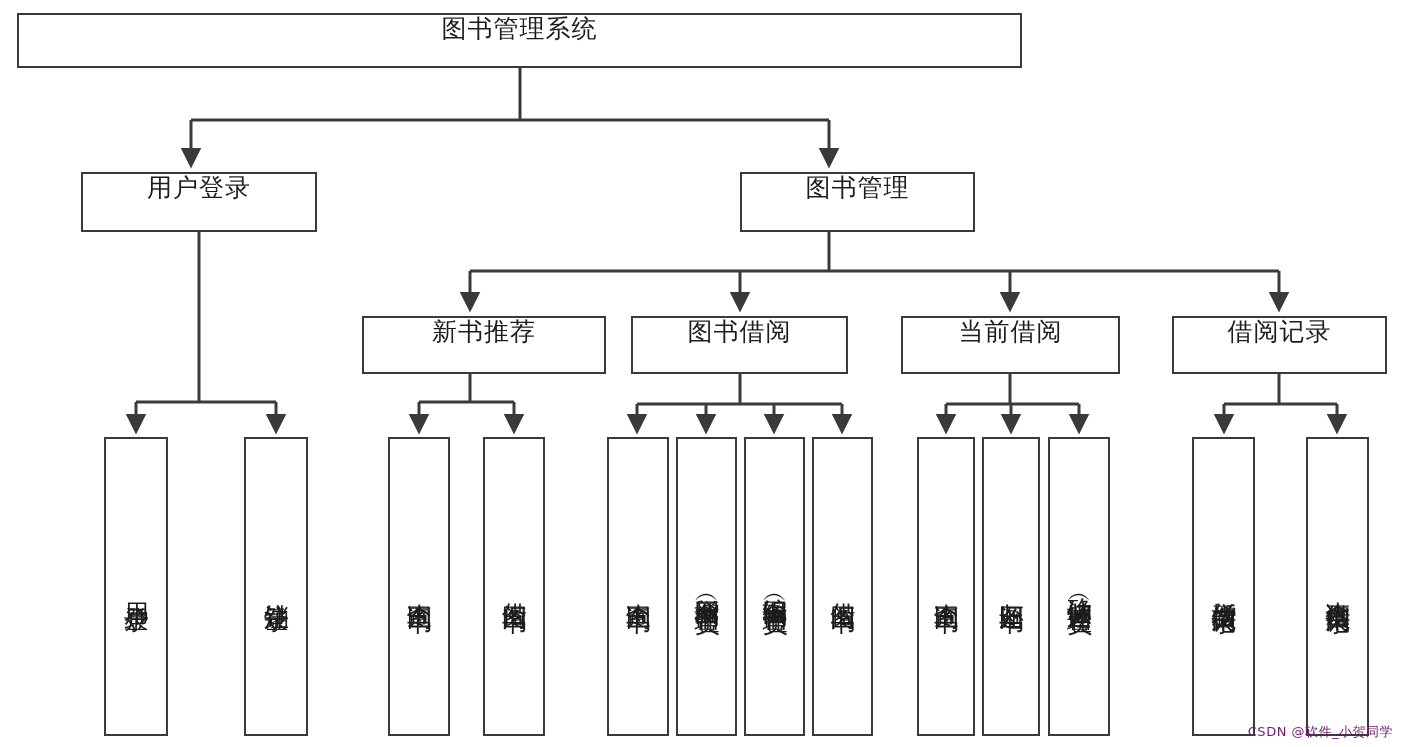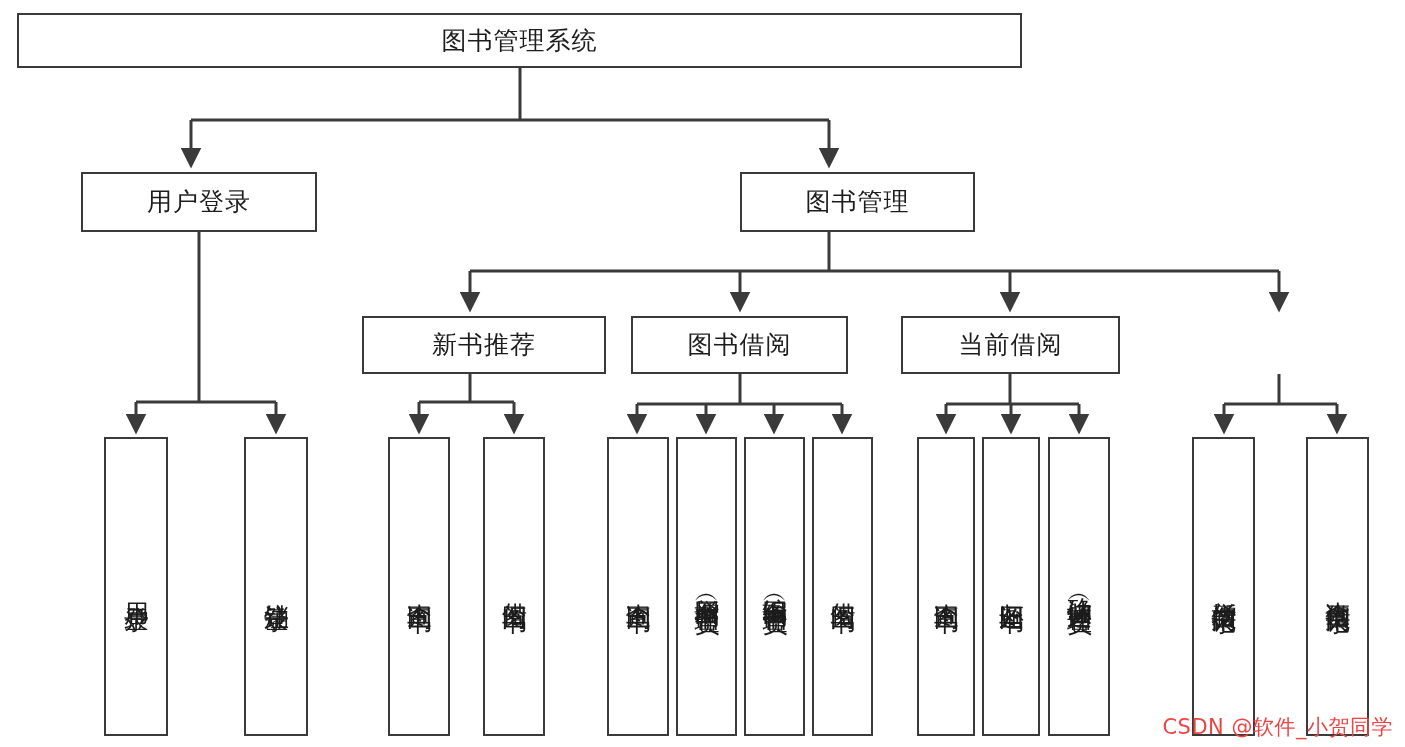--- a/index.html
+++ b/index.html
@@ -24,21 +24,21 @@
     width: 1405px;
     height: 747px;
     pointer-events: none;
   }
   .node {
     position: absolute;
     box-sizing: border-box;
     border: 2.5px solid #3a3a3a;
     background: #ffffff;
     display: flex;
-    align-items: center;
+    align-items: flex-start;
     justify-content: center;
     color: #1c1c1c;
     text-align: center;
   }
   .node.horiz {
     font-size: 25px;
     letter-spacing: 1px;
     line-height: 1.1;
   }
   .node.root {
@@ -54,22 +54,22 @@
     align-items: center;
     justify-content: center;
   }
   .node-label {
     display: block;
   }
   .watermark {
     position: absolute;
     right: 12px;
     bottom: 6px;
-    font-size: 21px;
-    color: #ef4444;
+    font-size: 13px;
+    color: #701a75;
     letter-spacing: 0.5px;
     white-space: nowrap;
     user-select: none;
   }
 </style>
 </head>
 <body>
 
 <div id="canvas">
 
@@ -137,20 +137,23 @@
 
   <div class="node horiz" style="left:362px; top:316px; width:244px; height:58px;">
     <span class="node-label">新书推荐</span>
   </div>
   <div class="node horiz" style="left:901px; top:316px; width:219px; height:58px;">
     <span class="node-label">当前借阅</span>
   </div>
   <div class="node horiz" style="left:631px; top:316px; width:217px; height:58px;">
     <span class="node-label">图书借阅</span>
   </div>
+  <div class="node horiz" style="left:1172px; top:316px; width:215px; height:58px;">
+    <span class="node-label">借阅记录</span>
+  </div>
 
   <div class="node vert" style="left:104px; top:437px; width:64px; height:299px;">
     <span class="node-label">用户登录</span>
   </div>
   <div class="node vert" style="left:244px; top:437px; width:64px; height:299px;">
     <span class="node-label">注销登录</span>
   </div>
 
   <div class="node vert" style="left:388px; top:437px; width:62px; height:299px;">
     <span class="node-label">查询图书</span>

